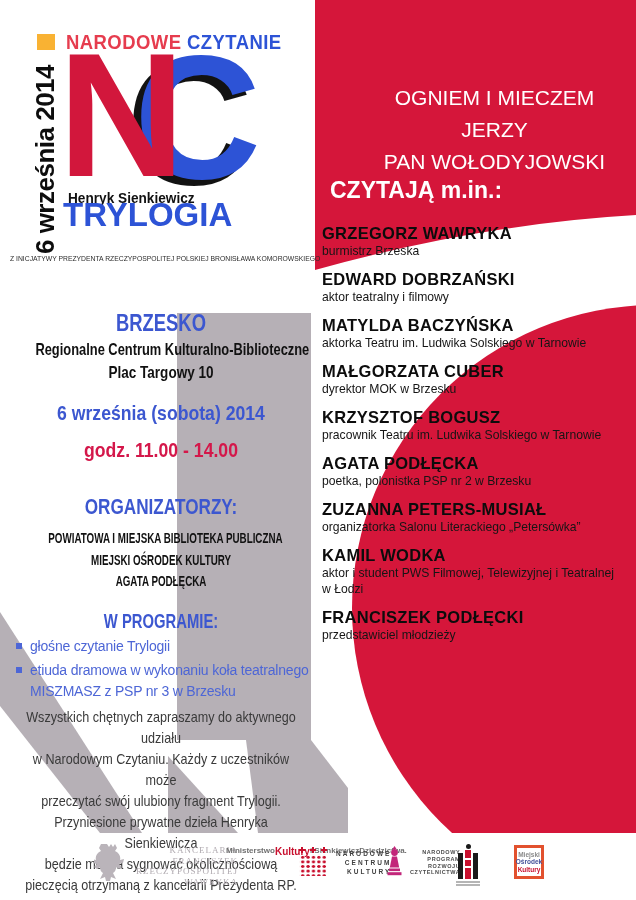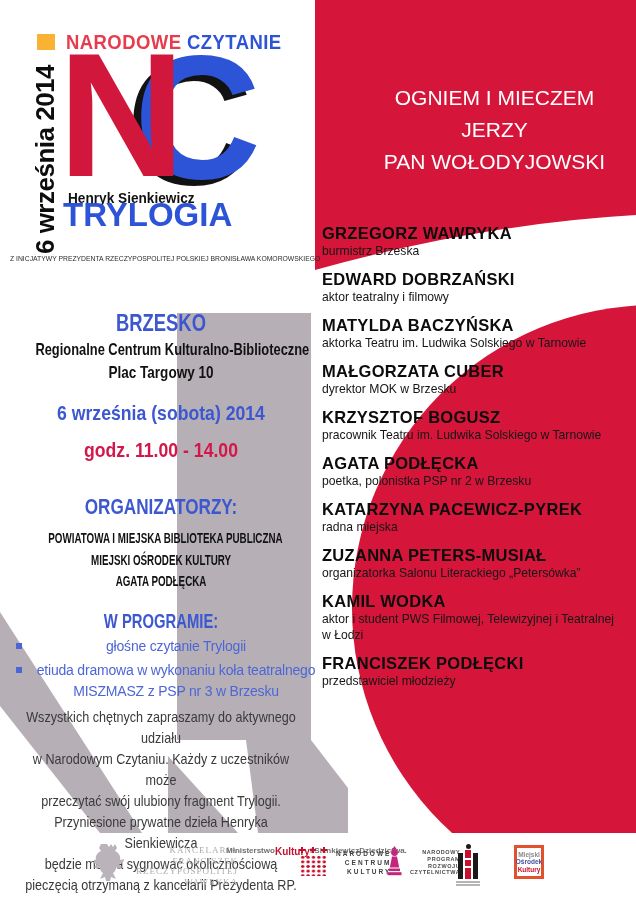--- a/index.html
+++ b/index.html
@@ -41,21 +41,21 @@
   #brzesko{top:310px;font-size:23px;font-weight:bold;color:var(--heading_blue);transform:scaleX(.8);}
   #place{top:340px;font-size:16.5px;font-weight:bold;transform:scaleX(.78);}
   #addr{top:363px;font-size:16.5px;font-weight:bold;transform:scaleX(.82);}
   #ldate{top:401px;font-size:21px;font-weight:bold;color:var(--heading_blue);transform:scaleX(.84);}
   #ltime{top:438px;font-size:21px;font-weight:bold;color:var(--time_red);transform:scaleX(.84);}
   #orgh{top:494px;font-size:22px;font-weight:bold;color:var(--heading_blue);transform:scaleX(.78);}
   .orglist{top:528px;text-align:center;}
   .orglist div{font-size:14px;font-weight:bold;line-height:21.5px;white-space:nowrap;
                transform:scaleX(.7);transform-origin:center;}
   #progh{top:610px;font-size:19.5px;font-weight:bold;color:var(--heading_blue);transform:scaleX(.76);}
-  .prog{top:636px;text-align:center;}
+  .prog{top:636px;text-align:left;}
   .prog-item{position:relative;padding-left:30px;margin-bottom:2px;}
   .prog-item .bullet{position:absolute;left:16px;top:7px;width:6px;height:6px;background:var(--bullet_blue);}
   .prog-item .prog-text{display:block;font-size:14px;letter-spacing:-.2px;line-height:21.5px;
                         color:var(--bullet_blue);white-space:pre;}
   .note{top:706px;left:-4px;width:330px;font-size:15px;line-height:21px;color:#3a3a3a;text-align:center;
         white-space:pre-line;transform:scaleX(.84);transform-origin:center;}
   
   .flogo{position:absolute;z-index:2;display:flex;align-items:flex-start;text-align:right;}
   .kanc{left:94px;top:842px;gap:8px;}
   .kanc .ktxt{font-family:"Liberation Serif",serif;font-size:9px;line-height:10.5px;
@@ -117,20 +117,21 @@
   <div class="abs author">Henryk Sienkiewicz</div>
   <div class="abs lg-title">TRYLOGIA</div>
   <div class="abs initiative">Z INICJATYWY PREZYDENTA RZECZYPOSPOLITEJ POLSKIEJ BRONISŁAWA KOMOROWSKIEGO</div>
 
   <div class="abs books">
 
   <div>OGNIEM I MIECZEM</div>
       <div>JERZY</div>
       <div>PAN WOŁODYJOWSKI</div>
     </div>
+  <div class="abs readers-heading">CZYTAJĄ m.in.:</div>
   <div class="abs readers">
 
       <div class="reader">
         <div class="nm">GRZEGORZ WAWRYKA</div>
         <div class="rl">burmistrz Brzeska</div>
       </div>
 
 
       <div class="reader">
         <div class="nm">EDWARD DOBRZAŃSKI</div>
@@ -152,24 +153,20 @@
         <div class="nm">KRZYSZTOF BOGUSZ</div>
         <div class="rl">pracownik Teatru im. Ludwika Solskiego w Tarnowie</div>
       </div>
 
 
       <div class="reader">
         <div class="nm">AGATA PODŁĘCKA</div>
         <div class="rl">poetka, polonistka PSP nr 2 w Brzesku</div>
       </div>
 
-      <div class="reader">
-        <div class="nm">KATARZYNA PACEWICZ-PYREK</div>
-        <div class="rl">radna miejska</div>
-      </div>
 
       <div class="reader">
         <div class="nm">ZUZANNA PETERS-MUSIAŁ</div>
         <div class="rl">organizatorka Salonu Literackiego „Petersówka”</div>
       </div>
 
       <div class="reader">
         <div class="nm">KAMIL WODKA</div>
         <div class="rl">aktor i student PWS Filmowej, Telewizyjnej i Teatralnej
 w Łodzi</div>

